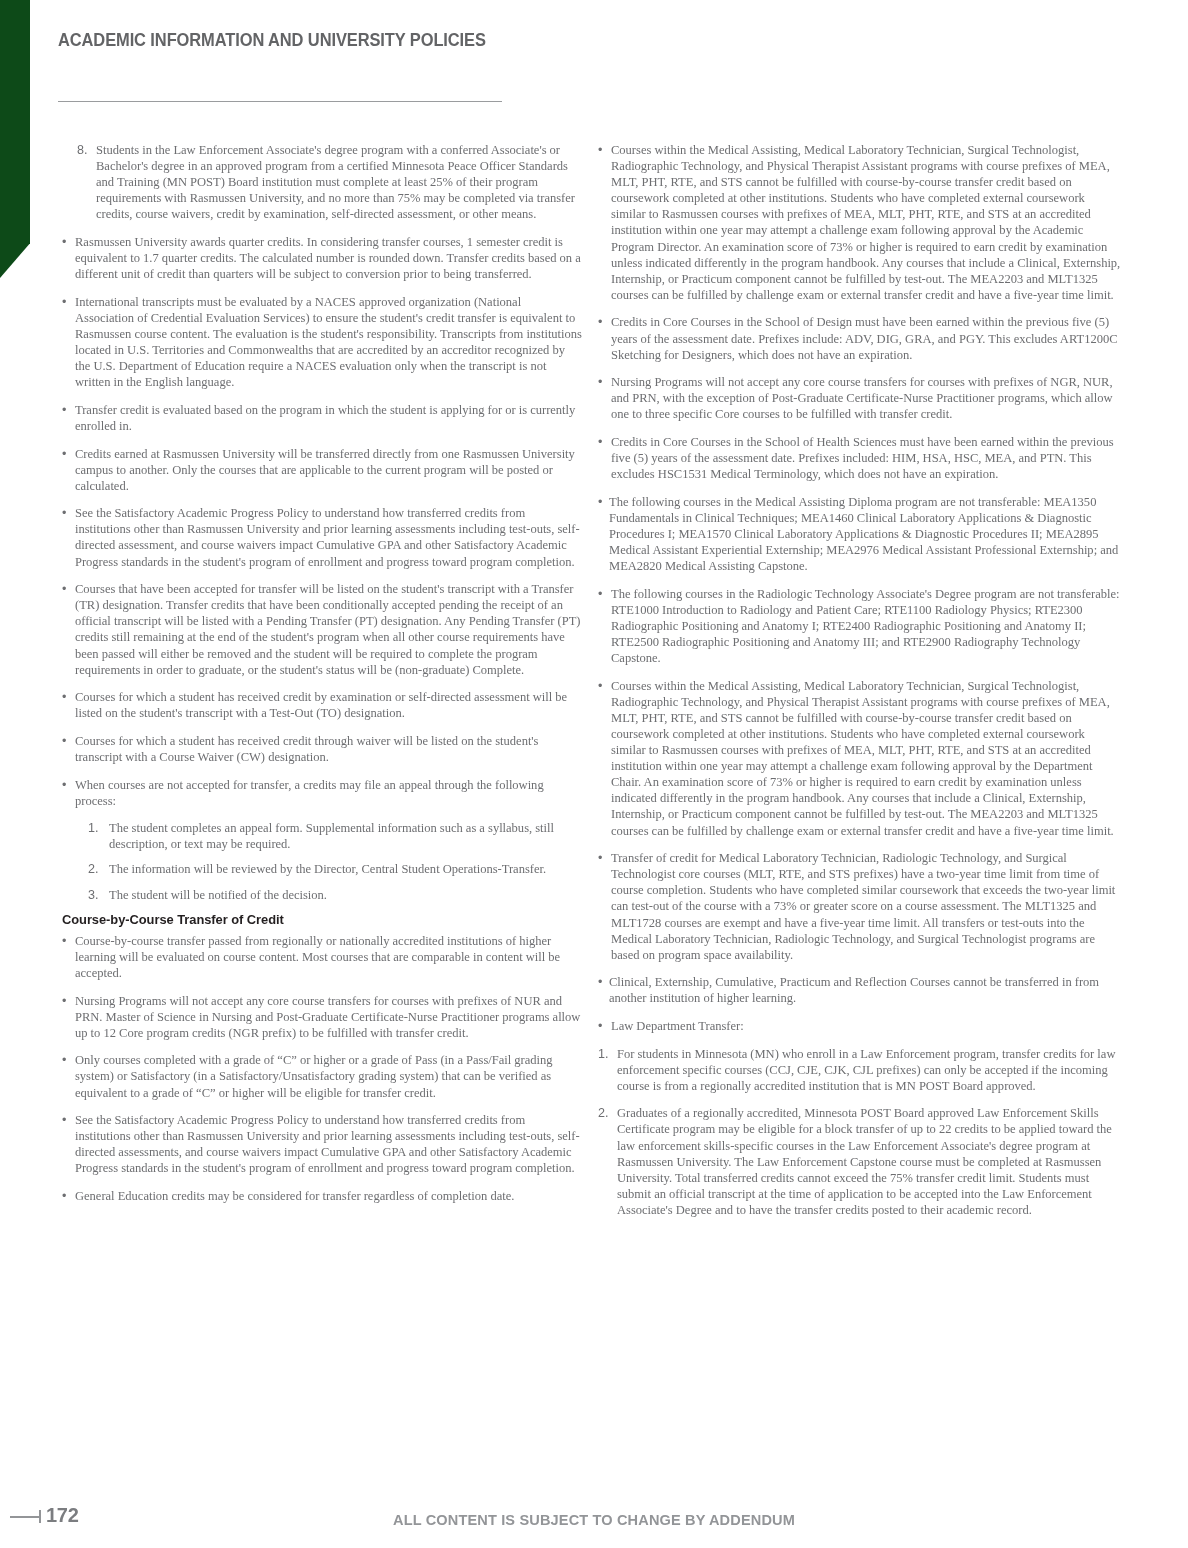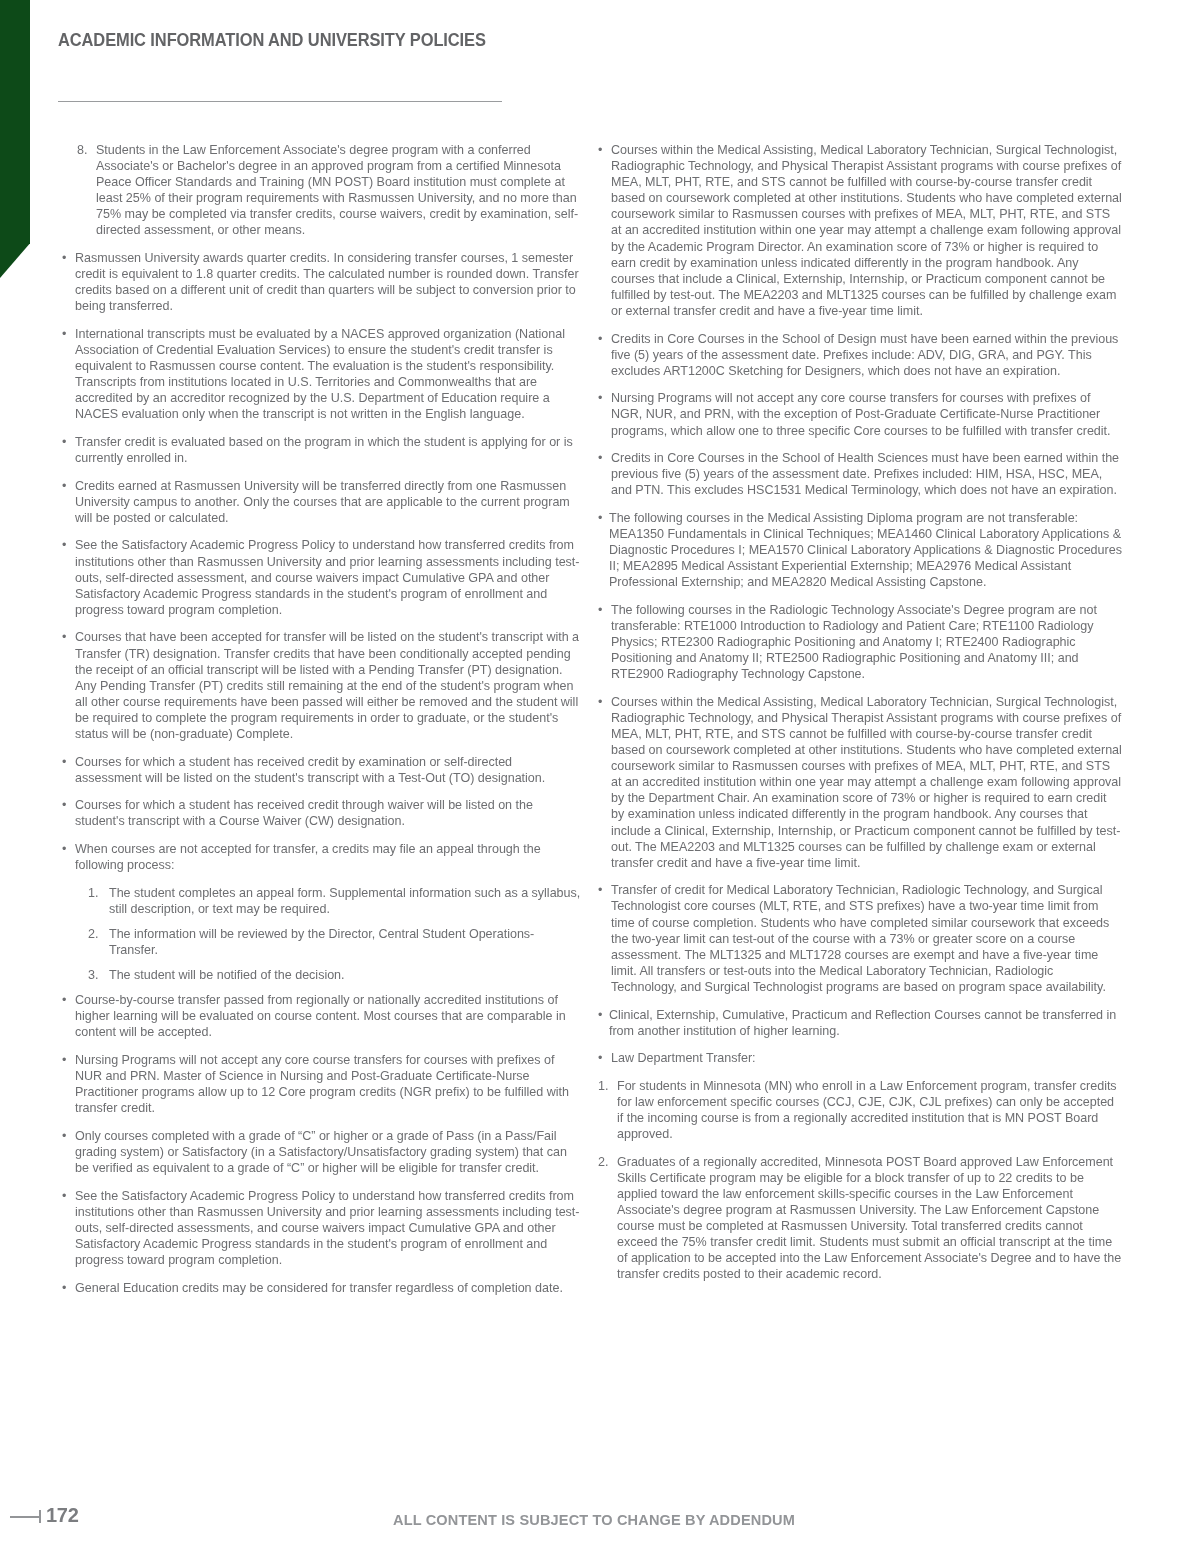--- a/index.html
+++ b/index.html
@@ -80,20 +80,21 @@
   }
   .item:last-child { margin-bottom: 0; }
 
   .marker {
     flex: 0 0 auto;
     text-align: left;
     white-space: nowrap;
   }
   .body {
     flex: 1 1 auto;
+    font-family: Liberation Serif, serif;
   }
 
   
   .lvl-bullet > .marker { width: 13px; }
   .lvl-bullet-tight > .marker { width: 11px; }
 
   
   .lvl-num-indent {
     padding-left: 26px;
     margin-bottom: 9px;
@@ -164,21 +165,21 @@
 </div>
 <div class="header-rule"></div>
 
 <div class="col col-left" id="left-col">
     <div class="item lvl-num lvl-num-deep">
       <span class="marker">8.</span>
       <span class="body">Students in the Law Enforcement Associate's degree program with a conferred Associate's or Bachelor's degree in an approved program from a certified Minnesota Peace Officer Standards and Training (MN POST) Board institution must complete at least 25% of their program requirements with Rasmussen University, and no more than 75% may be completed via transfer credits, course waivers, credit by examination, self-directed assessment, or other means.</span>
     </div>
     <div class="item lvl-bullet">
       <span class="marker">•</span>
-      <span class="body">Rasmussen University awards quarter credits. In considering transfer courses, 1 semester credit is equivalent to 1.8 quarter credits. The calculated number is rounded down. Transfer credits based on a different unit of credit than quarters will be subject to conversion prior to being transferred.</span>
+      <span class="body">Rasmussen University awards quarter credits. In considering transfer courses, 1 semester credit is equivalent to 1.7 quarter credits. The calculated number is rounded down. Transfer credits based on a different unit of credit than quarters will be subject to conversion prior to being transferred.</span>
     </div>
     <div class="item lvl-bullet">
       <span class="marker">•</span>
       <span class="body">International transcripts must be evaluated by a NACES approved organization (National Association of Credential Evaluation Services) to ensure the student's credit transfer is equivalent to Rasmussen course content. The evaluation is the student's responsibility. Transcripts from institutions located in U.S. Territories and Commonwealths that are accredited by an accreditor recognized by the U.S. Department of Education require a NACES evaluation only when the transcript is not written in the English language.</span>
     </div>
     <div class="item lvl-bullet">
       <span class="marker">•</span>
       <span class="body">Transfer credit is evaluated based on the program in which the student is applying for or is currently enrolled in.</span>
     </div>
     <div class="item lvl-bullet">
@@ -210,20 +211,21 @@
       <span class="body">The student completes an appeal form. Supplemental information such as a syllabus, still description, or text may be required.</span>
     </div>
     <div class="item lvl-num-indent">
       <span class="marker">2.</span>
       <span class="body">The information will be reviewed by the Director, Central Student Operations-Transfer.</span>
     </div>
     <div class="item lvl-num-indent">
       <span class="marker">3.</span>
       <span class="body">The student will be notified of the decision.</span>
     </div>
+    <div class="subhead">Course-by-Course Transfer of Credit</div>
     <div class="item lvl-bullet">
       <span class="marker">•</span>
       <span class="body">Course-by-course transfer passed from regionally or nationally accredited institutions of higher learning will be evaluated on course content. Most courses that are comparable in content will be accepted.</span>
     </div>
     <div class="item lvl-bullet">
       <span class="marker">•</span>
       <span class="body">Nursing Programs will not accept any core course transfers for courses with prefixes of NUR and PRN. Master of Science in Nursing and Post-Graduate Certificate-Nurse Practitioner programs allow up to 12 Core program credits (NGR prefix) to be fulfilled with transfer credit.</span>
     </div>
     <div class="item lvl-bullet">
       <span class="marker">•</span>

